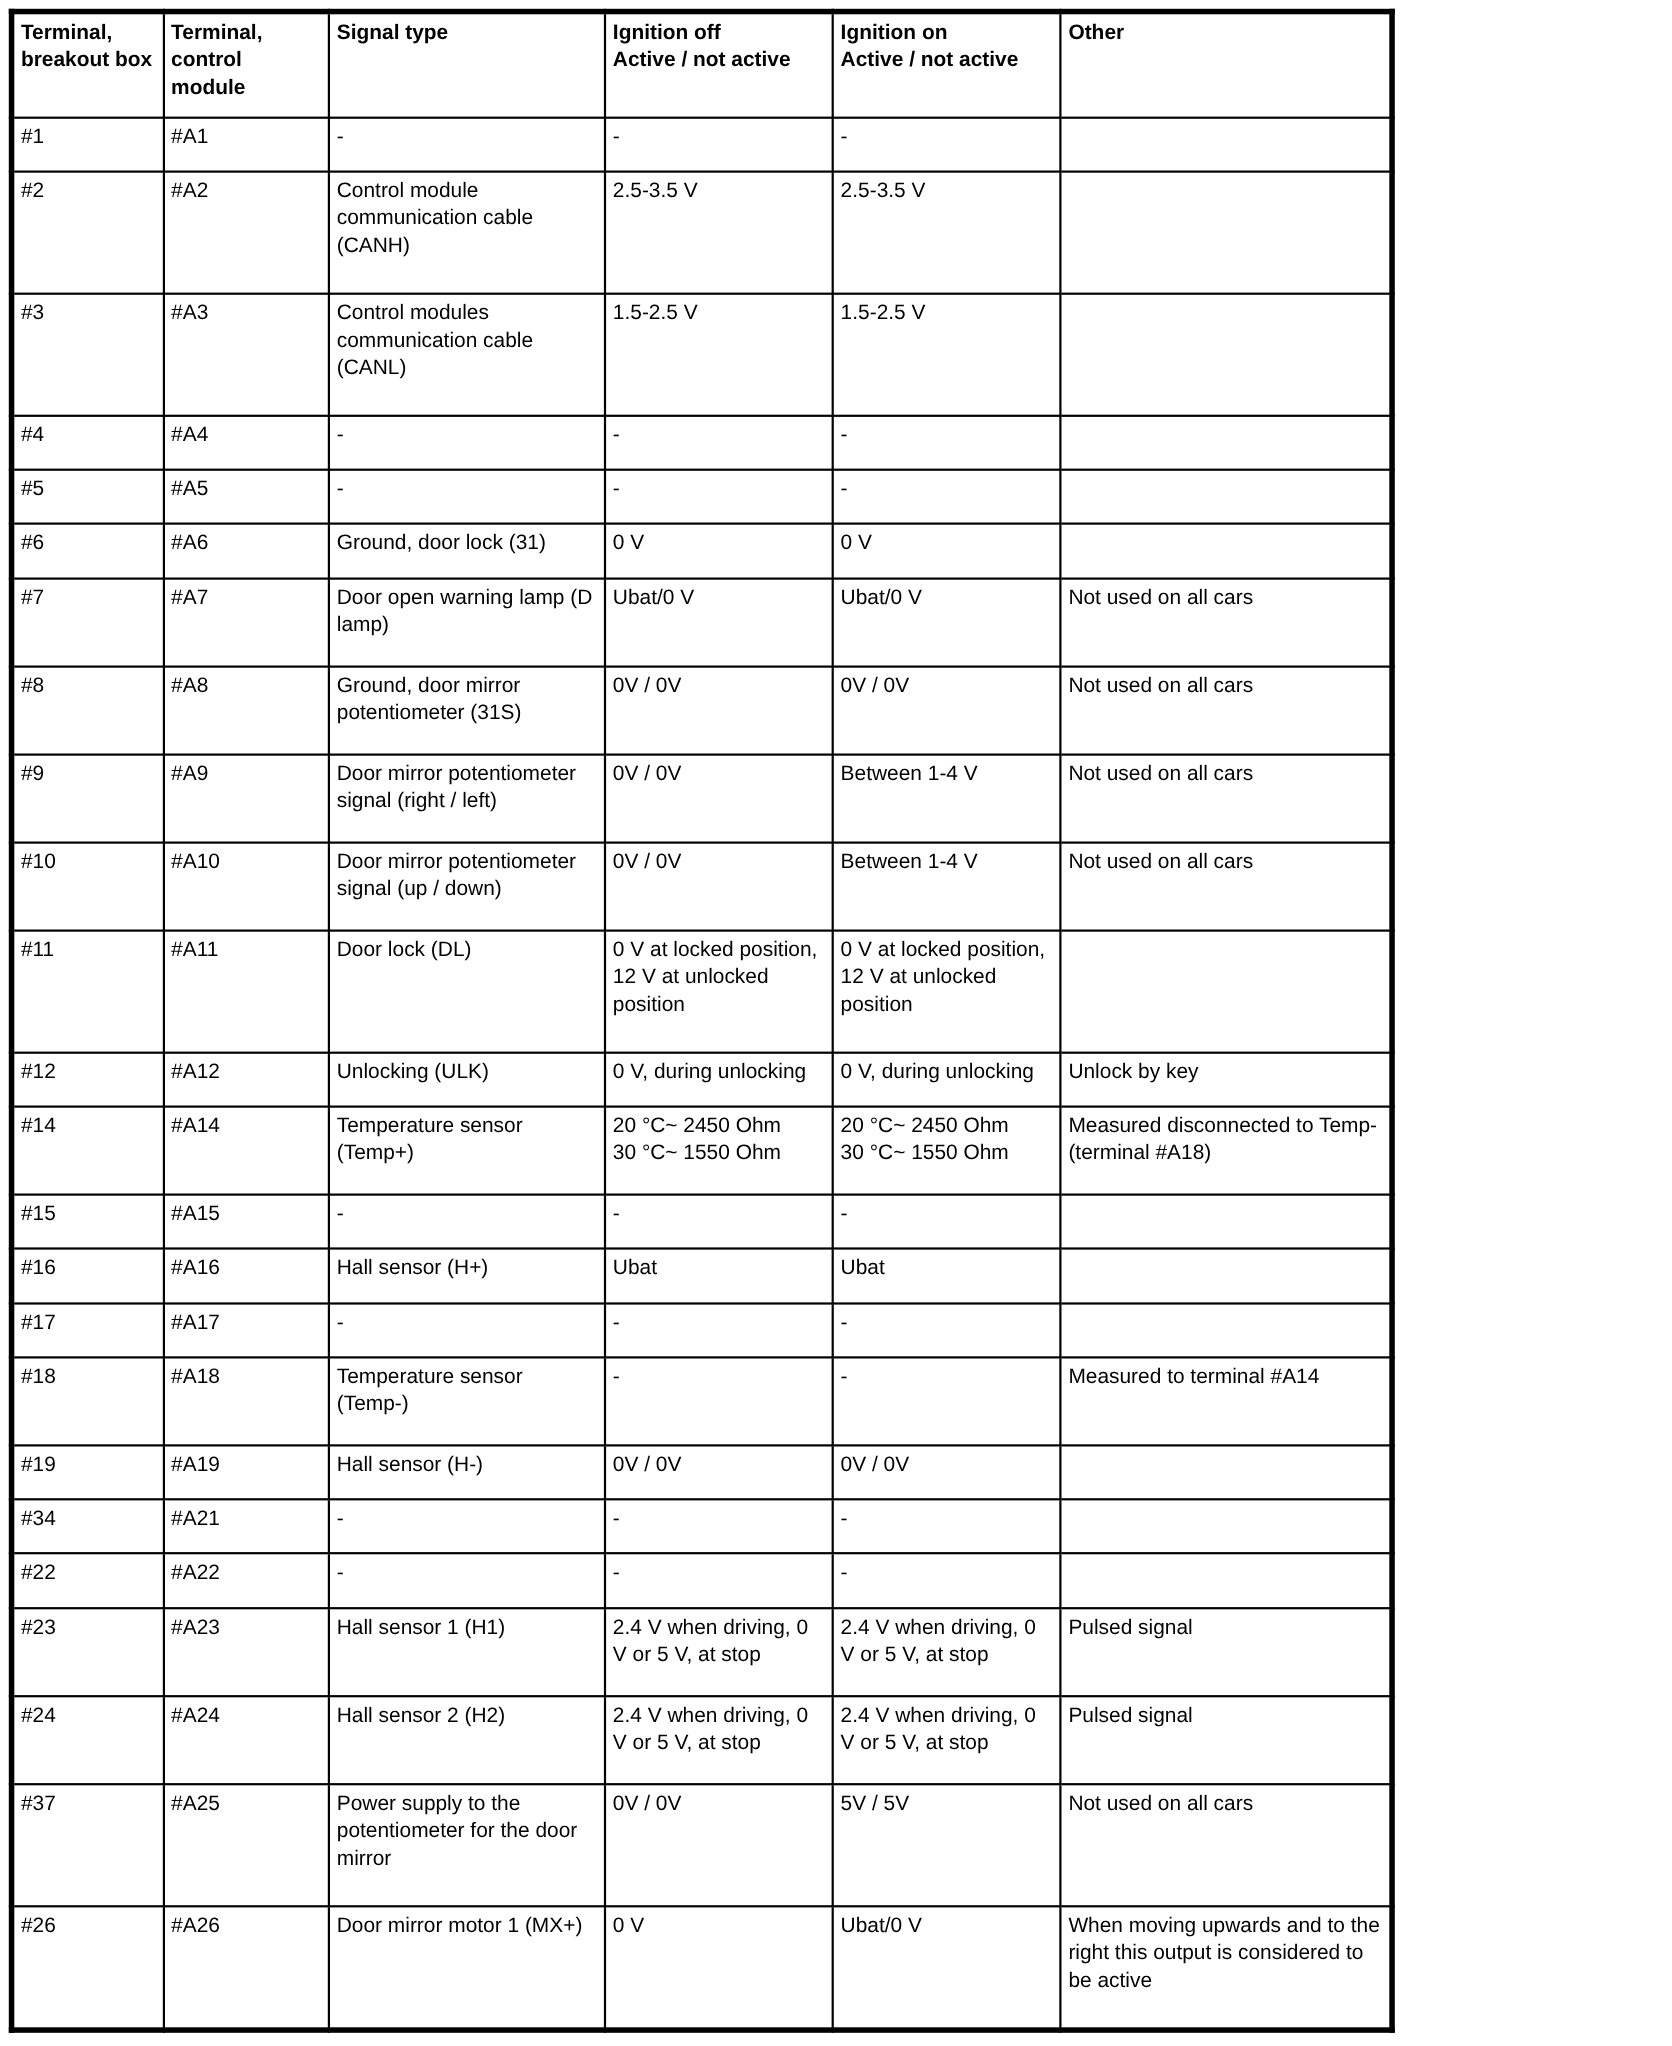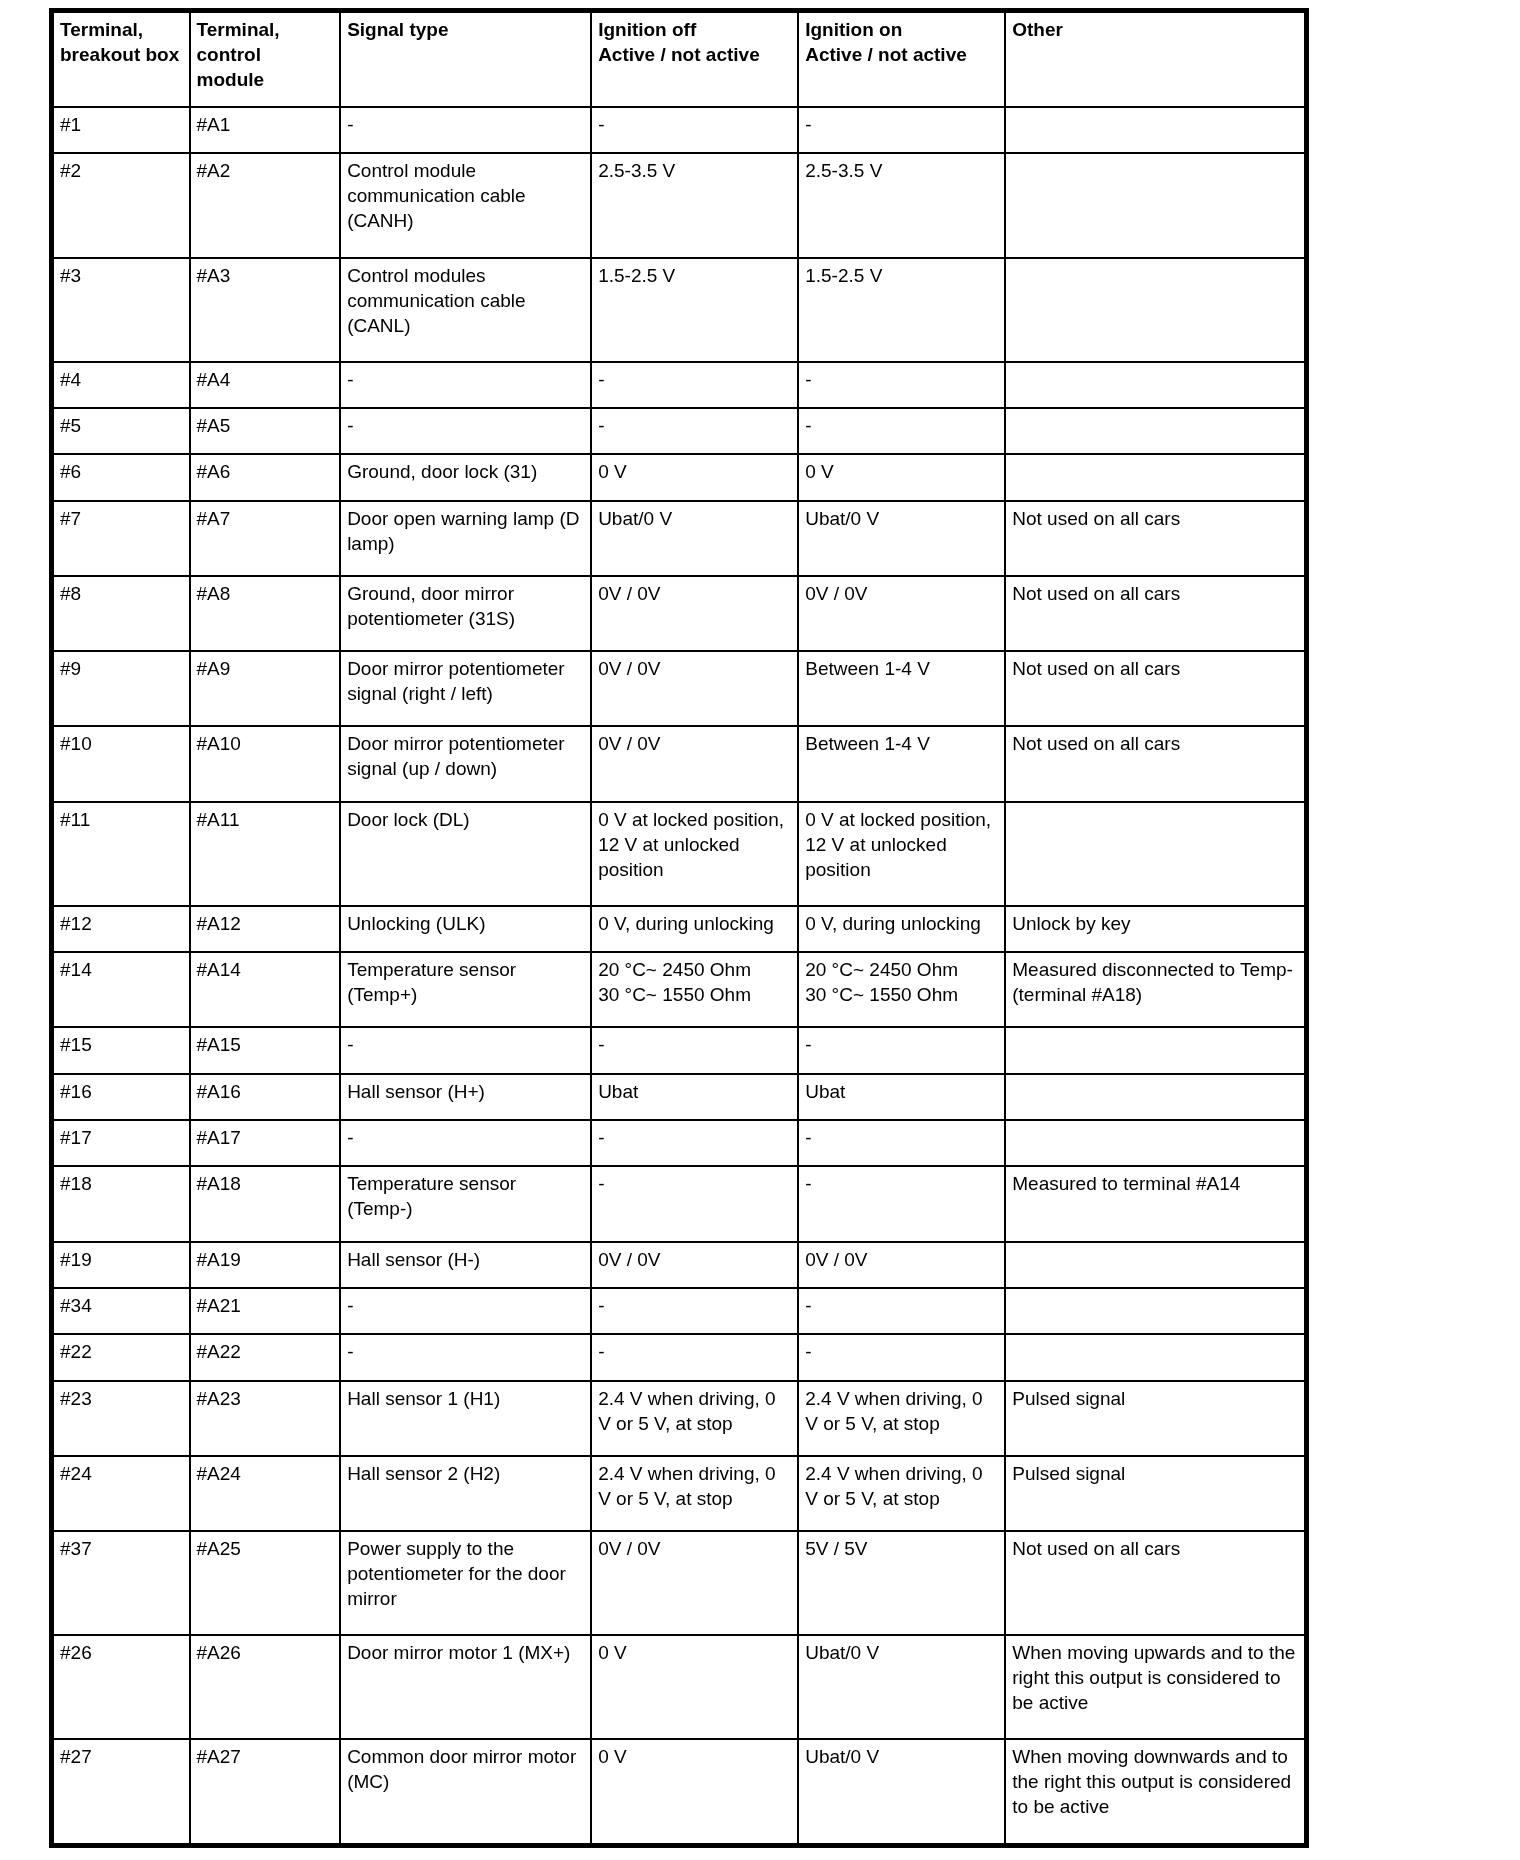--- a/index.html
+++ b/index.html
@@ -10,21 +10,20 @@
   body {
     font-family: "Liberation Sans", "DejaVu Sans", sans-serif;
     color: #000000;
   }
   .page {
     width: 1276px;
     height: 1860px;
     box-sizing: border-box;
     padding: 8px 8px;
     background: #ffffff;
-    margin-left: 41px;
   }
   table.signal-table {
     width: 100%;
     height: 1840px;
     border-collapse: collapse;
     border: 5px solid #000000;
     table-layout: fixed;
   }
   table.signal-table th,
   table.signal-table td {
@@ -264,23 +263,15 @@
           <td>Not used on all cars</td>
         </tr>
         <tr>
           <td>#26</td>
           <td>#A26</td>
           <td>Door mirror motor 1 (MX+)</td>
           <td>0 V</td>
           <td>Ubat/0 V</td>
           <td>When moving upwards and to the right this output is considered to be active</td>
         </tr>
-        <tr>
-          <td>#27</td>
-          <td>#A27</td>
-          <td>Common door mirror motor (MC)</td>
-          <td>0 V</td>
-          <td>Ubat/0 V</td>
-          <td>When moving downwards and to the right this output is considered to be active</td>
-        </tr>
       </tbody>
   </table>
 </div>
 
 </body></html>

